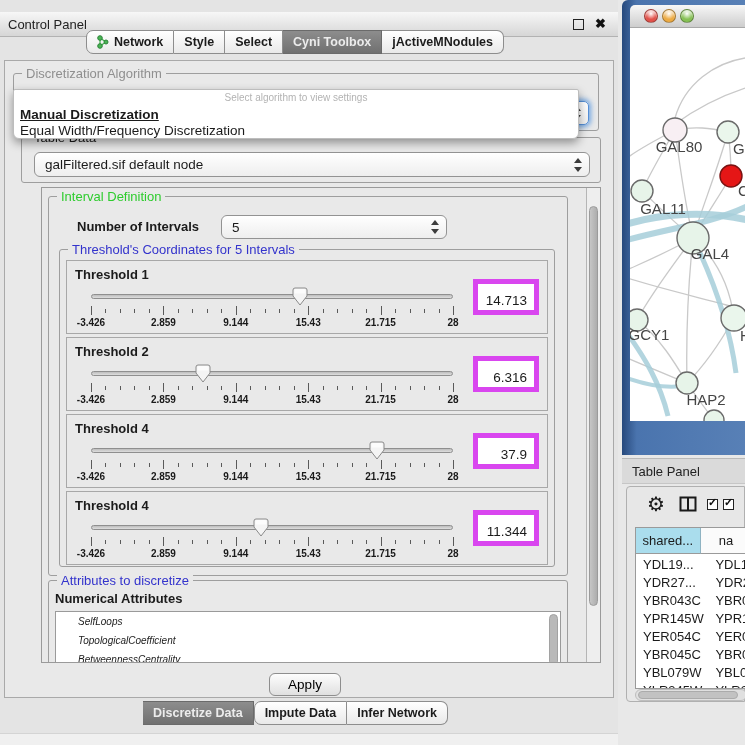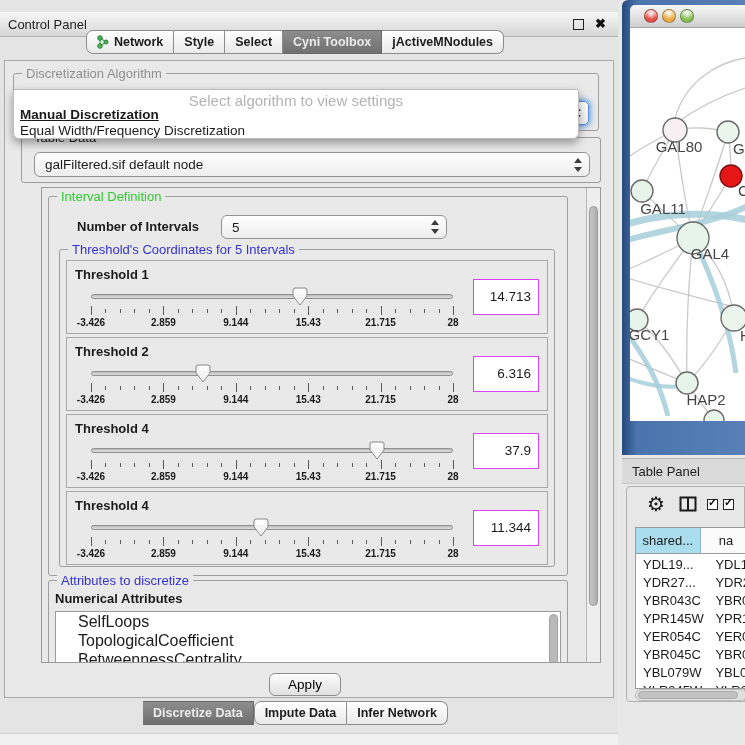--- a/index.html
+++ b/index.html
@@ -39,21 +39,21 @@
 
   .combo { position:absolute; background:linear-gradient(#ffffff,#eeeeee); border:1px solid #939393;
     border-radius:6px; font-size:13.5px; }
   .combo .combo-text { position:absolute; left:10px; top:0; line-height:23px; white-space:nowrap; }
   .focus-combo { left:24px; top:40px; width:560px; height:24px; border:1px solid #568fd6;
     box-shadow:0 0 5px 2px rgba(96,156,224,.85); border-radius:5px; z-index:1; }
 
   .popup { position:absolute; left:8px; top:28px; width:566px; height:50px; background:#ffffff;
     border:1px solid #bdbdbd; border-radius:2px 2px 6px 6px; box-shadow:0 4px 10px rgba(0,0,0,.38);
     z-index:5; }
-  .popup-ph { position:absolute; left:0; top:2px; width:100%; text-align:center; color:#b3b3b3; font-size:15px; }
+  .popup-ph { position:absolute; left:0; top:2px; width:100%; text-align:center; color:#b3b3b3; font-size:10px; }
   .popup-item { position:absolute; left:6px; font-size:13.5px; white-space:nowrap; }
   .popup-item.one { top:17px; font-weight:bold;text-decoration:underline; }
   .popup-item.two { top:33px; }
 
   .td-group { left:16px; top:76px; width:580px; height:46px; }
   .td-combo { left:12px; top:14px; width:556px; height:25px; }
 
   .stepper { position:absolute; right:7px; top:50%; width:9px; height:14px; transform:translateY(-50%); }
   .stepper:before { content:""; position:absolute; left:50%; top:0; transform:translateX(-50%);
     border:4px solid transparent; border-bottom:5px solid #3c3c3c; border-top:none; }
@@ -80,27 +80,27 @@
   .track { position:absolute; left:0; top:7px; width:100%; height:5px; border:1px solid #8f8f8f;
     border-radius:3px; background:linear-gradient(#bdbdbd,#dedede); }
   .thumb { position:absolute; top:0; width:16px; height:19px; }
   .ticks { position:absolute; left:0; top:19px; width:100%; height:9px; }
   .tick { position:absolute; top:3px; width:1px; height:4px; background:#5a5a5a; }
   .tick.major { top:0; height:9px; }
   .tick-labels { position:absolute; left:0; top:30px; width:100%; height:12px; }
   .tick-labels span { position:absolute; transform:translateX(-50%); font-size:10px; font-weight:bold;
     color:#1a1a1a; white-space:nowrap; }
   .thr-value { position:absolute; right:8px; top:18px; width:66px; height:36px; background:#ffffff;
-    border:1px solid #d946ef; line-height:34px; text-align:right; padding-right:7px; font-size:13.5px; }
+    border:5px solid #d946ef; line-height:34px; text-align:right; padding-right:7px; font-size:13.5px; }
 
   .attr-group { left:6px; top:392px; width:520px; height:120px; }
   .attr-title { position:absolute; left:6px; top:10px; font-weight:bold; }
   .attr-list { position:absolute; left:6px; top:30px; width:506px; height:84px; background:#ffffff;
     border:1px solid #9a9a9a; overflow:hidden; }
-  .attr-item { padding-left:22px; line-height:19px; font-size:16px; white-space:nowrap; }
+  .attr-item { padding-left:22px; line-height:19px; font-size:10px; white-space:nowrap;font-style:italic; }
   .attr-scroll { position:absolute; right:2px; top:2px; width:9px; height:52px; border-radius:5px;
     background:#b9b9b9; border:1px solid #a2a2a2; }
 
   .apply-btn { position:absolute; left:264px; top:612px; width:72px; height:23px; border:1px solid #8e8e8e;
     border-radius:6px; background:linear-gradient(#fdfdfd,#e0e0e0); font-size:13.5px;
     font-family:"Liberation Sans", sans-serif; }
 
   .bottom-strip { position:absolute; left:0; top:733px; width:618px; height:12px; background:#f0f0f0;
     border-top:1px solid #d4d4d4; }
 

